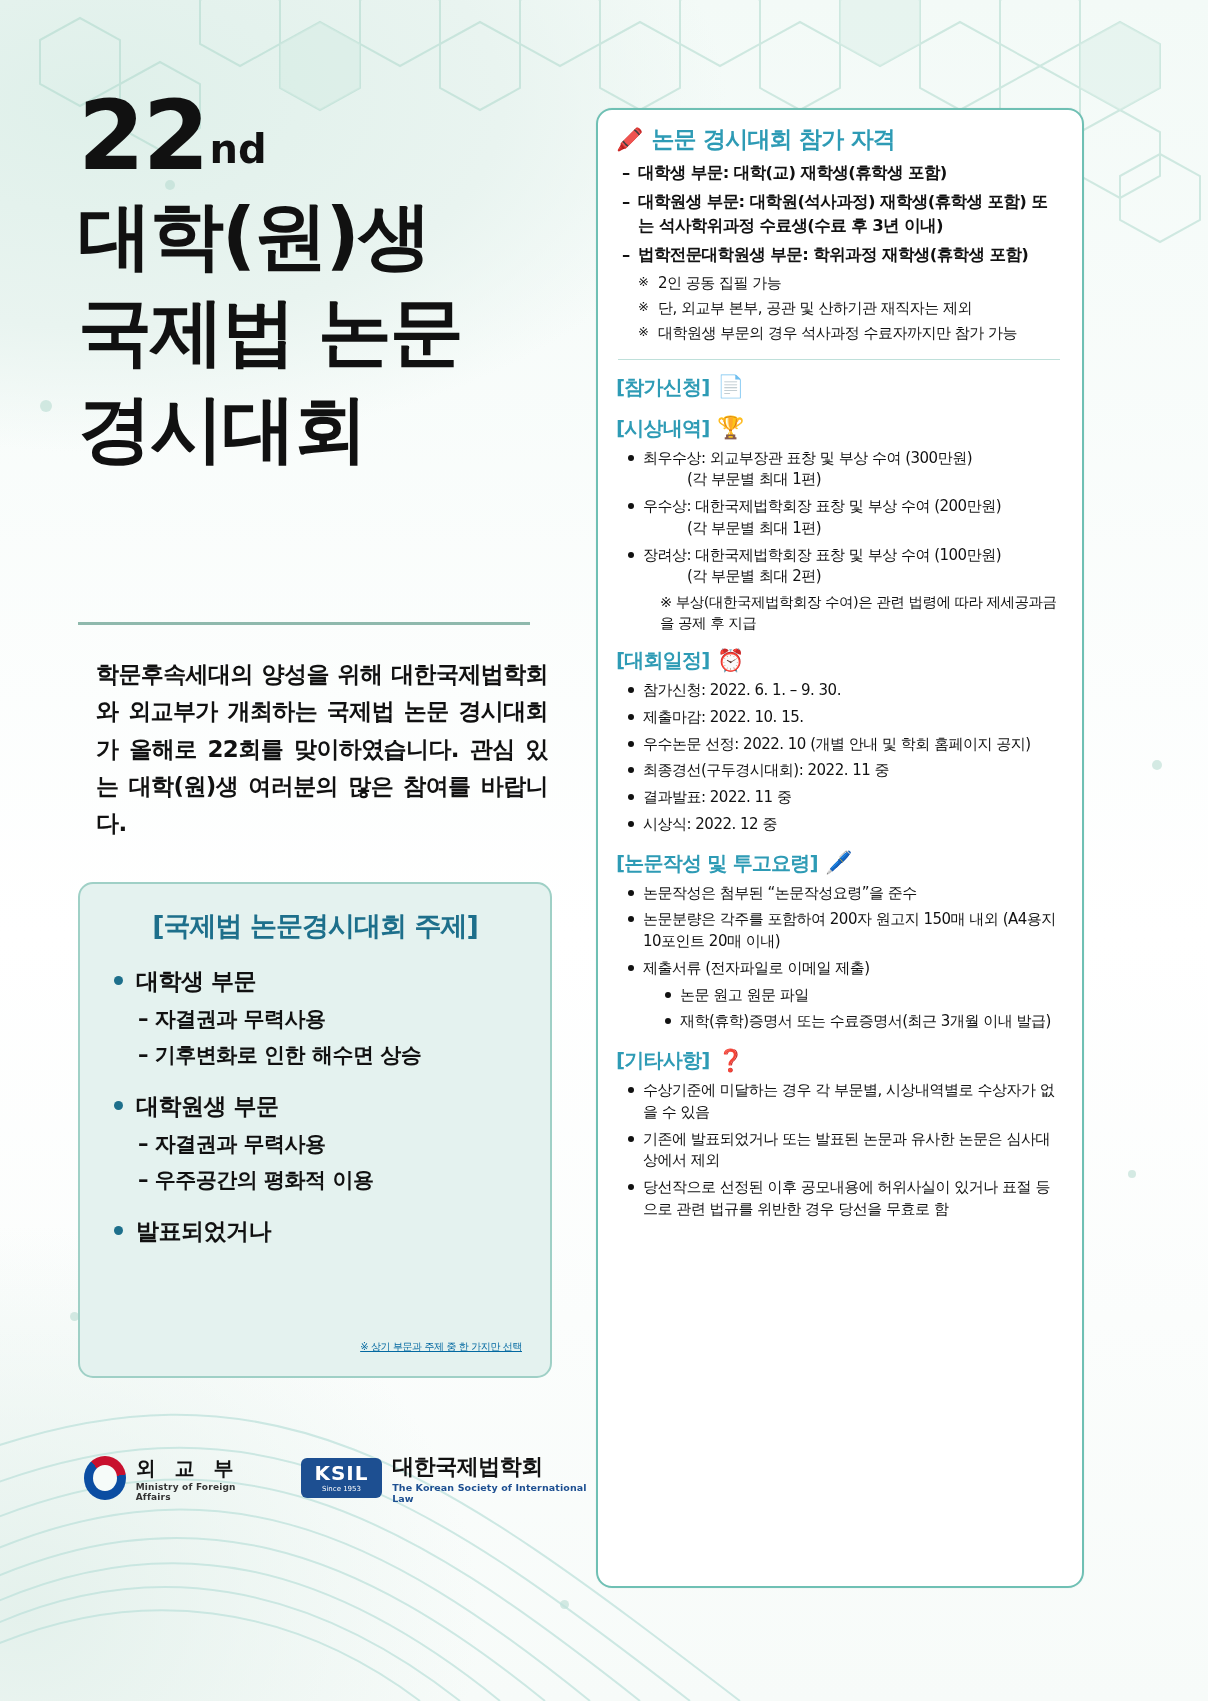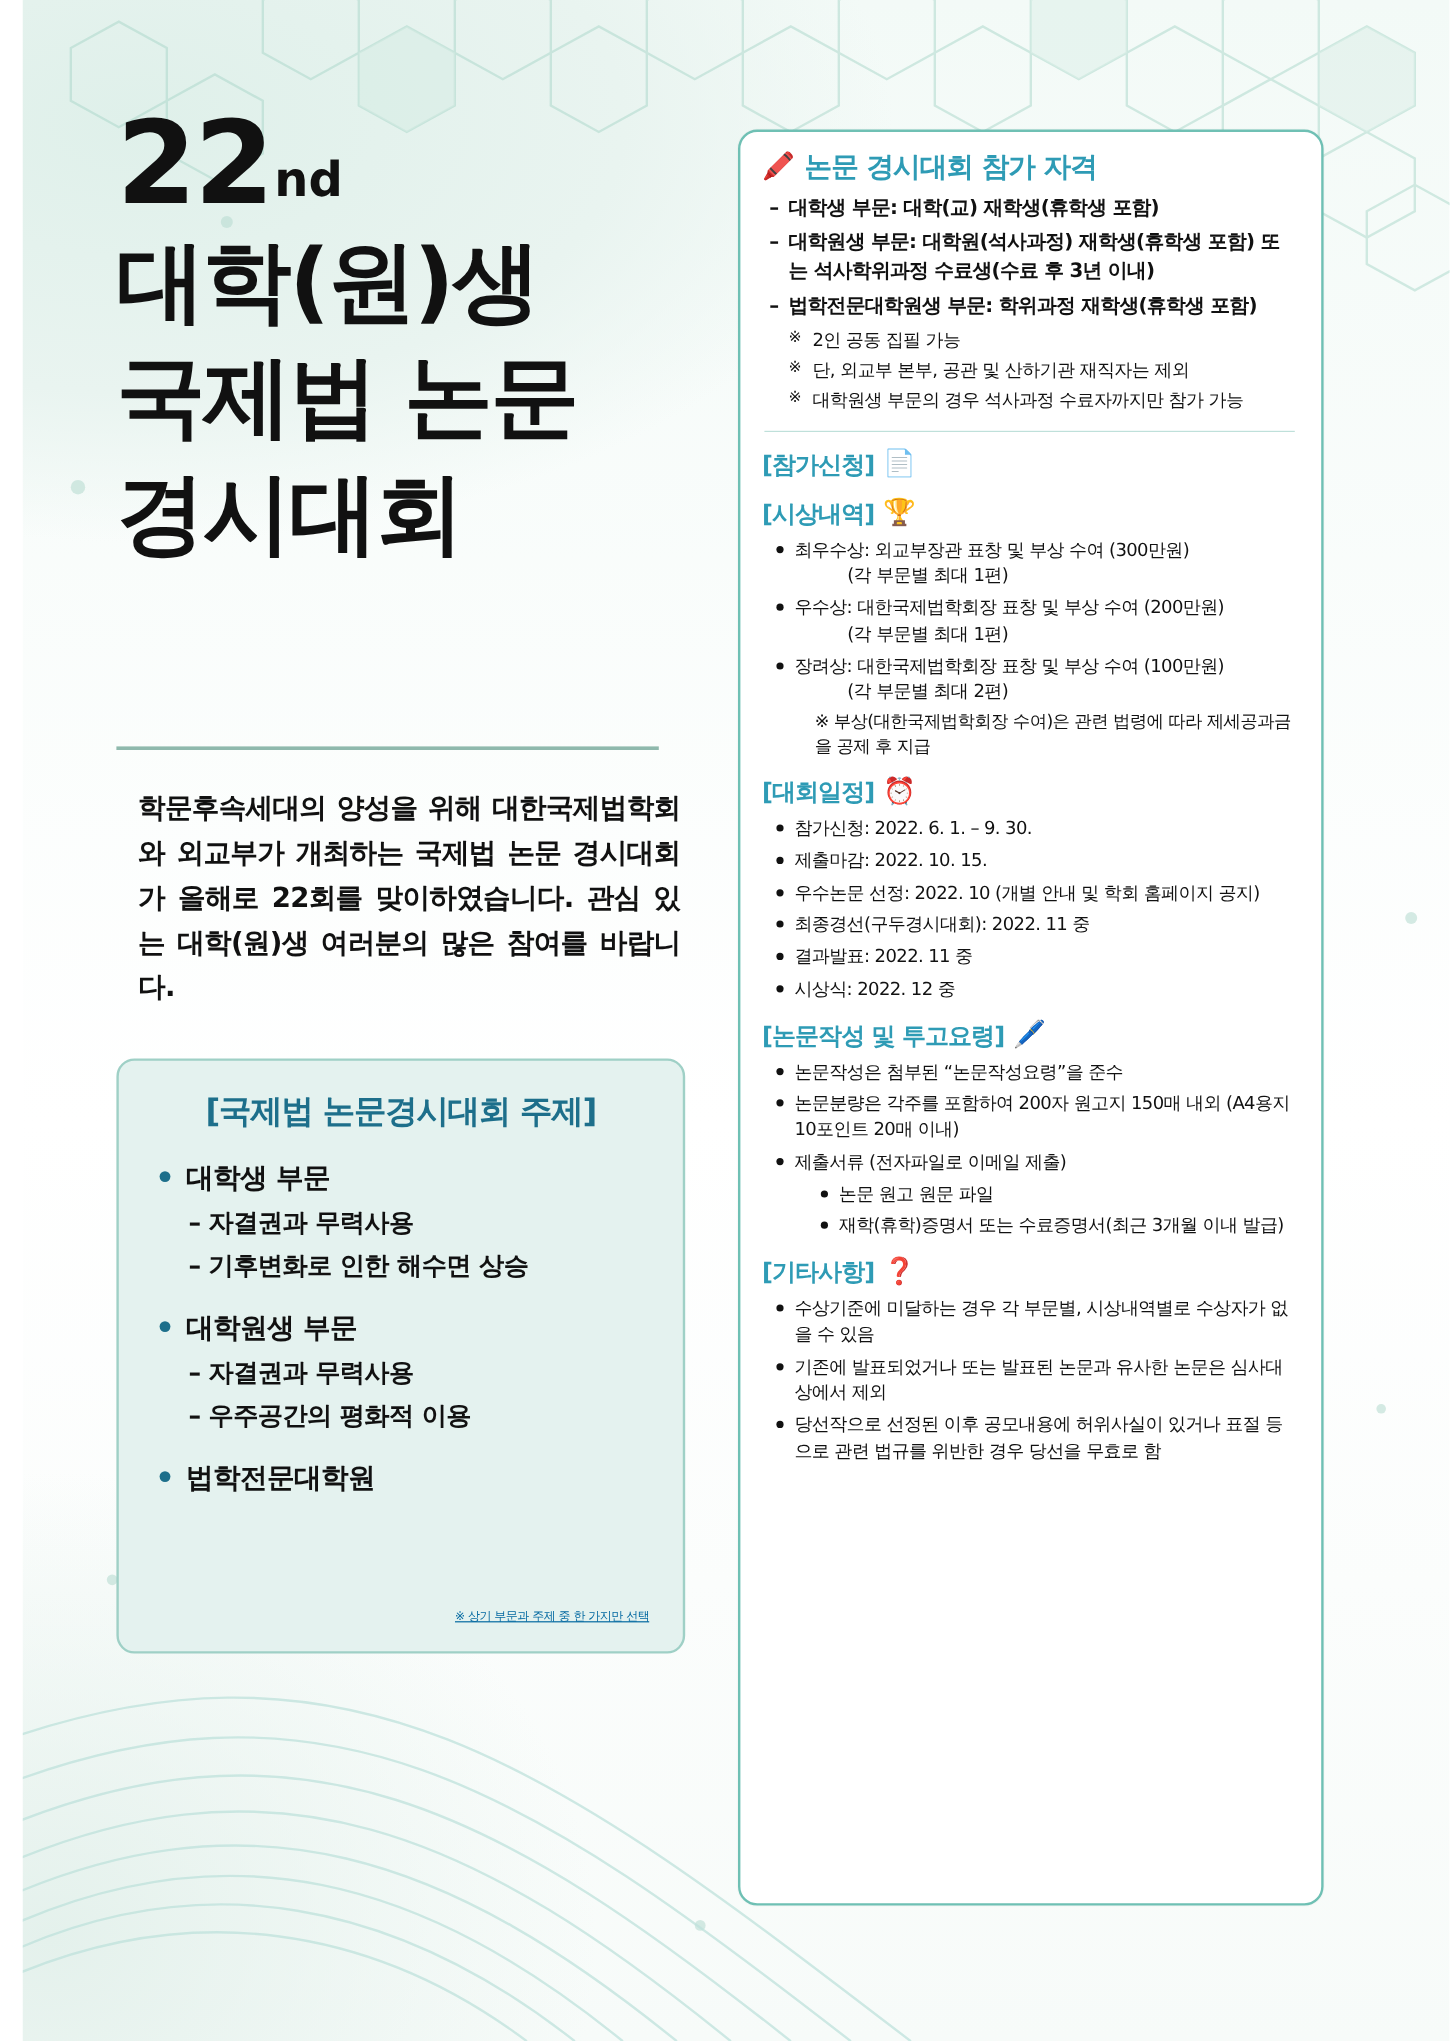--- a/index.html
+++ b/index.html
@@ -9,21 +9,20 @@
     font-family:"DejaVu Sans","Liberation Sans",sans-serif;
     position:relative;overflow:hidden;
     color:#111;
   }
   .poster{
     position:absolute;inset:0;
     background:
       radial-gradient(ellipse 900px 500px at 8% 6%, #dff0ea 0%, #e9f4f0 45%, rgba(255,255,255,0) 70%),
       radial-gradient(ellipse 700px 600px at 2% 95%, #e4f1ec 0%, rgba(255,255,255,0) 65%),
       linear-gradient(180deg,#f3faf7 0%,#ffffff 55%,#f7fbf9 100%);
-    margin-left: 19px;
   }
   
   .hex-layer{position:absolute;top:0;left:0;width:1208px;height:430px;opacity:.55;}
   .swirl{position:absolute;left:0;bottom:0;width:760px;height:560px;opacity:.75;}
   .dots span{position:absolute;border-radius:50%;background:#b9dcd2;opacity:.6;}
 
   
   .left{position:absolute;left:0;top:0;width:600px;height:1701px;}
   .title-block{position:absolute;left:78px;top:88px;width:520px;}
   .num22{
@@ -195,26 +194,45 @@
         <div class="topic-item">– <span>기후변화로 인한 해수면 상승</span></div>
       </div>
 
       <div class="topic-group">
         <div class="topic-head">대학원생 부문</div>
         <div class="topic-item">– <span>자결권과 무력사용</span></div>
         <div class="topic-item">– <span>우주공간의 평화적 이용</span></div>
       </div>
 
       <div class="topic-group">
-        <div class="topic-head">법학전문대학원</div>
+        <div class="topic-head">발표되었거나</div>
       </div>
 
       <div class="topic-note">※ 상기 부문과 주제 중 한 가지만 선택</div>
     </div>
 
+    <div class="logos">
+      <div class="mofa">
+        <div class="mofa-mark"></div>
+        <div class="mofa-txt">
+          <div class="ko">외 교 부</div>
+          <div class="en">Ministry of Foreign Affairs</div>
+        </div>
+      </div>
+      <div class="ksil">
+        <div class="ksil-badge">
+          <div class="b1">KSIL</div>
+          <div class="b2">Since 1953</div>
+        </div>
+        <div class="ksil-txt">
+          <div class="ko">대한국제법학회</div>
+          <div class="en">The Korean Society of International Law</div>
+        </div>
+      </div>
+    </div>
   </div>
 
   <div class="right">
 
     <div class="sec-h">
       <span class="ico">🖍️</span>
       <span class="ttl">논문 경시대회 참가 자격</span>
     </div>
     <div class="pad">
       <ul class="dash">

